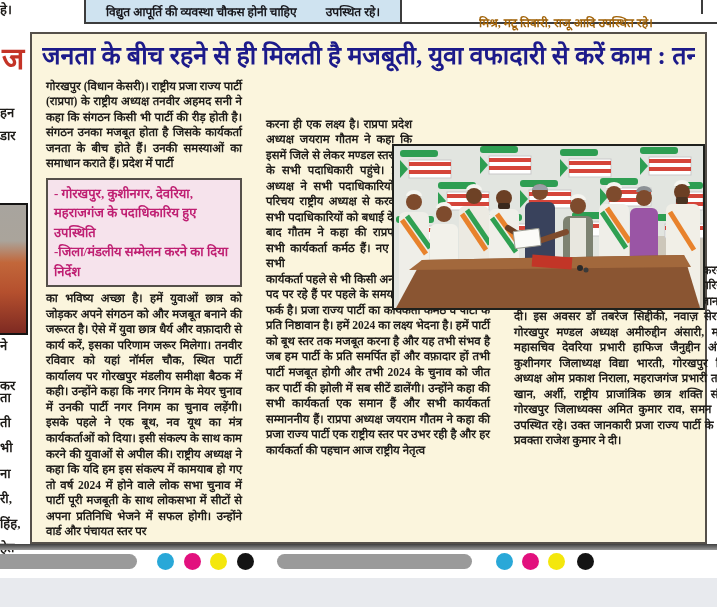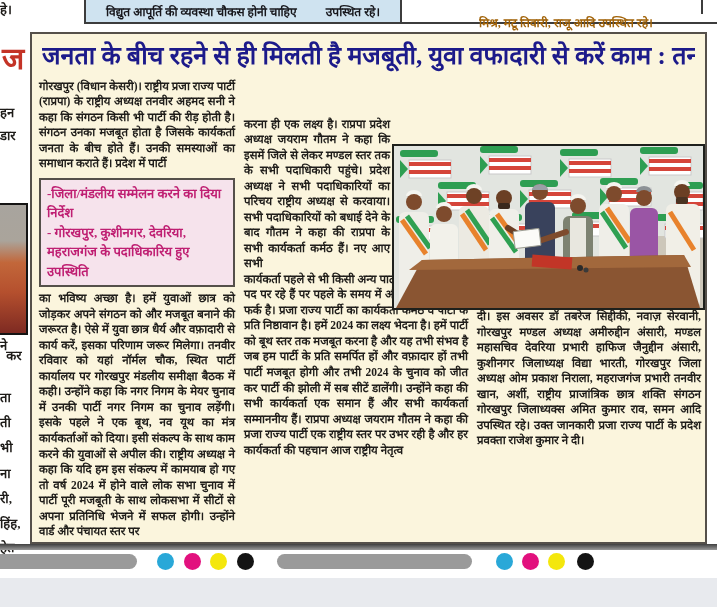--- a/index.html
+++ b/index.html
@@ -27,21 +27,21 @@
   .top-vtick{position:absolute;left:701px;top:0;width:2px;height:14px;background:#3c3c3c;}
   
   .article{
     position:absolute;left:30px;top:32px;width:677px;height:512px;box-sizing:border-box;
     background:#fbf5dd;border:2px solid #55504a;
   }
   .headline{
     margin:5px 10px 4px;text-align:center;
     font-size:25px;font-weight:bold;color:#1c1a8a;line-height:1.35;white-space:nowrap;overflow:hidden;
   }
-  .columns{display:flex;gap:9px;padding:2px 7px;}
+  .columns{display:flex;gap:24px;padding:2px 14px;}
   .col{font-size:11.5px;line-height:1.35;text-align:justify;color:#1f1d1a;font-weight:bold;}
   .col-1{width:196px;flex:none;}
   .col-2{width:224px;flex:none;}
   .col-3{width:224px;flex:none;}
   .seg-narrow{width:146px;margin-top:38px;}
   .col3-spacer{height:184px;}
   .note-box{
     margin:6px 0 4px;padding:4px 6px;
     border:2px solid #55504a;background:#f6e3ec;
     color:#bf1f72;font-size:13px;font-weight:bold;line-height:1.5;text-align:left;
@@ -66,21 +66,21 @@
 </style>
 </head>
 <body>
 
 <span class="lf" style="top:0px;">हे।</span>
 <span class="lf-big">ज</span>
 <span class="lf" style="top:103px;">हन</span>
 <span class="lf" style="top:126px;">डार</span>
 <div class="left-photo-frag"></div>
 <span class="lf" style="top:336px;">ने</span>
-<span class="lf" style="top:346px;text-align:center;">कर</span>
+<span class="lf" style="top:376px;">कर</span>
 <span class="lf" style="top:388px;">ता</span>
 <span class="lf" style="top:413px;">ती</span>
 <span class="lf" style="top:438px;">भी</span>
 <span class="lf" style="top:464px;">ना</span>
 <span class="lf" style="top:489px;">री,</span>
 <span class="lf" style="top:514px;">हिंह,</span>
 <span class="lf" style="top:538px;">हेत</span>
 
 <div class="top-strip-box">
   <span>विद्युत आपूर्ति की व्यवस्था चौकस होनी चाहिए</span>
@@ -90,22 +90,22 @@
 <div class="top-right-text">मिश्र, मटू तिवारी, राजू आदि उपस्थित रहे।</div>
 <div class="top-vtick"></div>
 
 <div class="article">
   <div class="headline">जनता के बीच रहने से ही मिलती है मजबूती, युवा वफादारी से करें काम : तनवीर</div>
   <div class="columns">
 
     <div class="col col-1">
       <div>गोरखपुर (विधान केसरी)। राष्ट्रीय प्रजा राज्य पार्टी (राप्रपा) के राष्ट्रीय अध्यक्ष तनवीर अहमद सनी ने कहा कि संगठन किसी भी पार्टी की रीड़ होती है। संगठन उनका मजबूत होता है जिसके कार्यकर्ता जनता के बीच होते हैं। उनकी समस्याओं का समाधान कराते हैं। प्रदेश में पार्टी</div>
       <div class="note-box">
+        <div>- गोरखपुर, कुशीनगर, देवरिया, महराजगंज के पदाधिकारिय हुए उपस्थिति</div>
         <div>-जिला/मंडलीय सम्मेलन करने का दिया निर्देश</div>
-        <div>- गोरखपुर, कुशीनगर, देवरिया, महराजगंज के पदाधिकारिय हुए उपस्थिति</div>
       </div>
       <div>का भविष्य अच्छा है। हमें युवाओं छात्र को जोड़कर अपने संगठन को और मजबूत बनाने की जरूरत है। ऐसे में युवा छात्र धैर्य और वफ़ादारी से कार्य करें, इसका परिणाम जरूर मिलेगा। तनवीर रविवार को यहां नॉर्मल चौक, स्थित पार्टी कार्यालय पर गोरखपुर मंडलीय समीक्षा बैठक में कही। उन्होंने कहा कि नगर निगम के मेयर चुनाव में उनकी पार्टी नगर निगम का चुनाव लड़ेंगी। इसके पहले ने एक बूथ, नव यूथ का मंत्र कार्यकर्ताओं को दिया। इसी संकल्प के साथ काम करने की युवाओं से अपील की। राष्ट्रीय अध्यक्ष ने कहा कि यदि हम इस संकल्प में कामयाब हो गए तो वर्ष 2024 में होने वाले लोक सभा चुनाव में पार्टी पूरी मजबूती के साथ लोकसभा में सीटों से अपना प्रतिनिधि भेजने में सफल होगी। उन्होंने वार्ड और पंचायत स्तर पर</div>
     </div>
 
     <div class="col col-2">
       <div class="seg-narrow">करना ही एक लक्ष्य है। राप्रपा प्रदेश अध्यक्ष जयराम गौतम ने कहा कि इसमें जिले से लेकर मण्डल स्तर तक के सभी पदाधिकारी पहुंचे। प्रदेश अध्यक्ष ने सभी पदाधिकारियों का परिचय राष्ट्रीय अध्यक्ष से करवाया। सभी पदाधिकारियों को बधाई देने के बाद गौतम ने कहा की राप्रपा के सभी कार्यकर्ता कर्मठ हैं। नए आए सभी</div>
       <div>कार्यकर्ता पहले से भी किसी अन्य पार्टी में किसी न किसी पद पर रहे हैं पर पहले के समय में और अब के समय में फर्क है। प्रजा राज्य पार्टी का कार्यकर्ता कर्मठ व पार्टी के प्रति निष्ठावान है। हमें 2024 का लक्ष्य भेदना है। हमें पार्टी को बूथ स्तर तक मजबूत करना है और यह तभी संभव है जब हम पार्टी के प्रति समर्पित हों और वफ़ादार हों तभी पार्टी मजबूत होगी और तभी 2024 के चुनाव को जीत कर पार्टी की झोली में सब सीटें डालेंगी। उन्होंने कहा की सभी कार्यकर्ता एक समान हैं और सभी कार्यकर्ता सम्माननीय हैं। राप्रपा अध्यक्ष जयराम गौतम ने कहा की प्रजा राज्य पार्टी एक राष्ट्रीय स्तर पर उभर रही है और हर कार्यकर्ता की पहचान आज राष्ट्रीय नेतृत्व</div>
     </div>
 
     <div class="col col-3">

